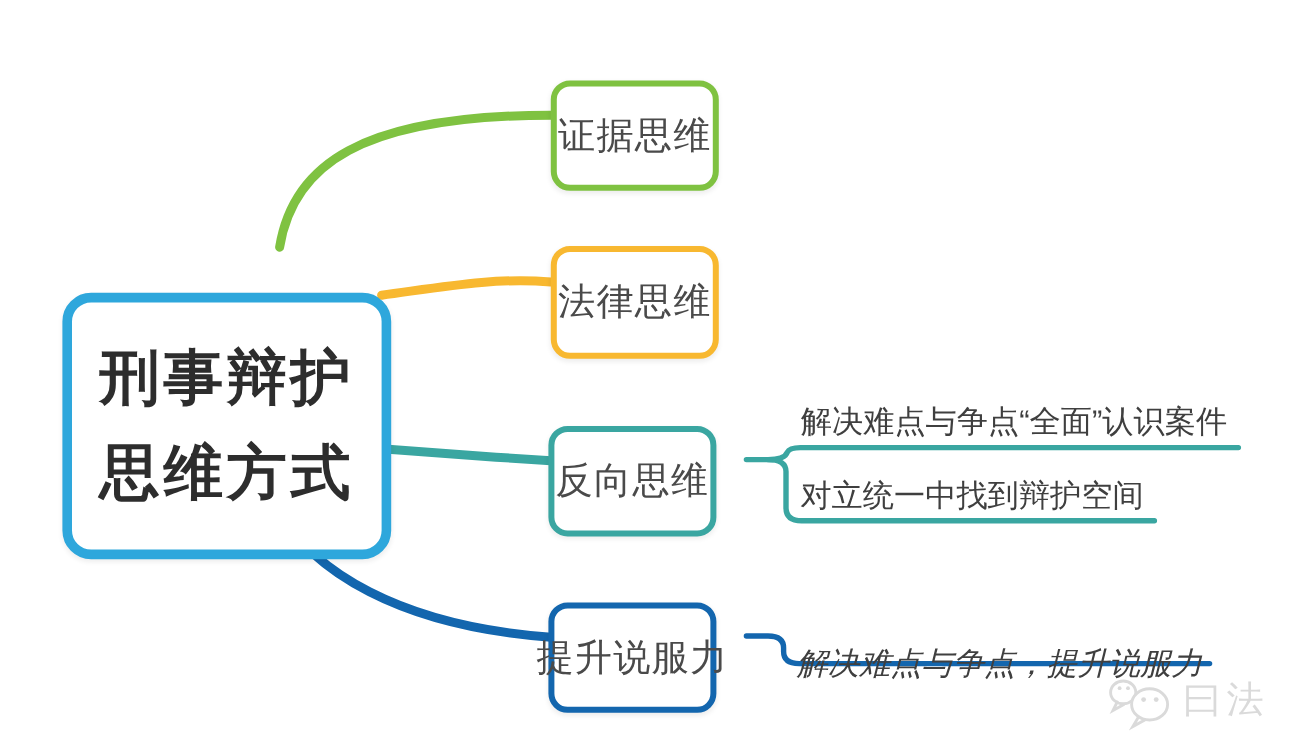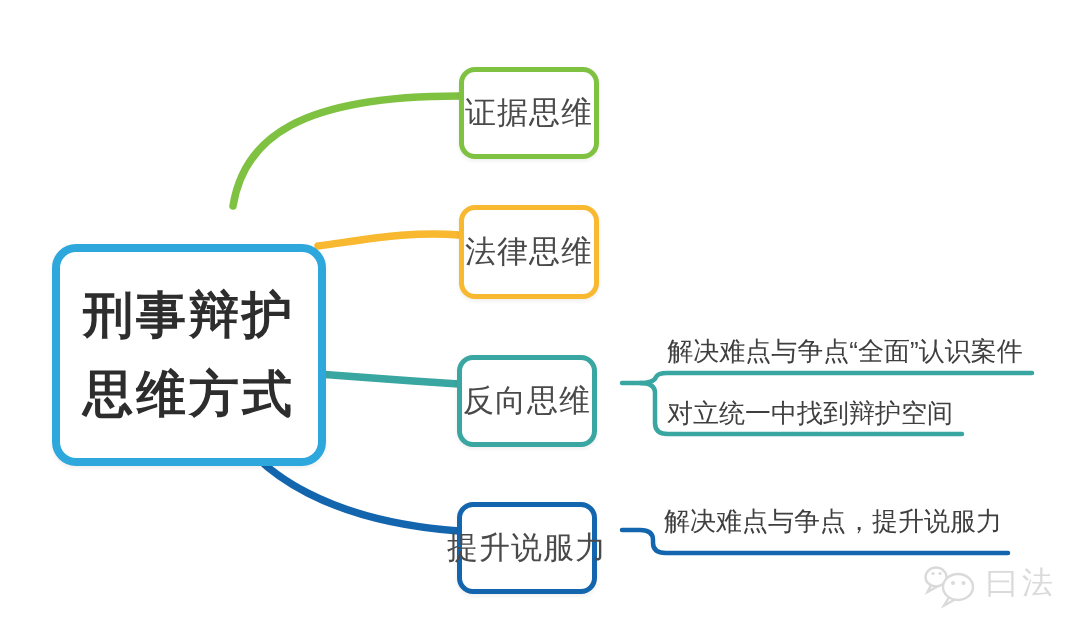--- a/index.html
+++ b/index.html
@@ -30,21 +30,21 @@
   .node-evidence{left:459px;top:51px;border-color:#7FC241;}
   .node-legal{left:459px;top:189px;height:94px;border-color:#F8B830;text-align:center;}
   .node-reverse{left:457px;top:339px;border-color:#3AA6A1;}
   .node-theory{left:457px;top:486px;border-color:#1366AE;}
   .child-label{
     position:absolute;z-index:1;font-size:26px;color:#3f3f3f;text-align:center;
     height:34px;line-height:34px;white-space:nowrap;
   }
   .child-1{left:658px;top:334px;width:374px;}
   .child-2{left:658px;top:396px;width:304px;}
-  .child-3{left:658px;top:504px;width:350px;}
+  .child-3{left:658px;top:536px;width:350px;font-style:italic;}
   .watermark{
     position:absolute;left:922px;top:562px;z-index:1;display:flex;gap:6px;
   }
   .watermark-text{font-size:31px;color:#dadada;letter-spacing:5px;white-space:nowrap;}
 </style>
 </head>
 <body>
 
 <div class="canvas">
 

